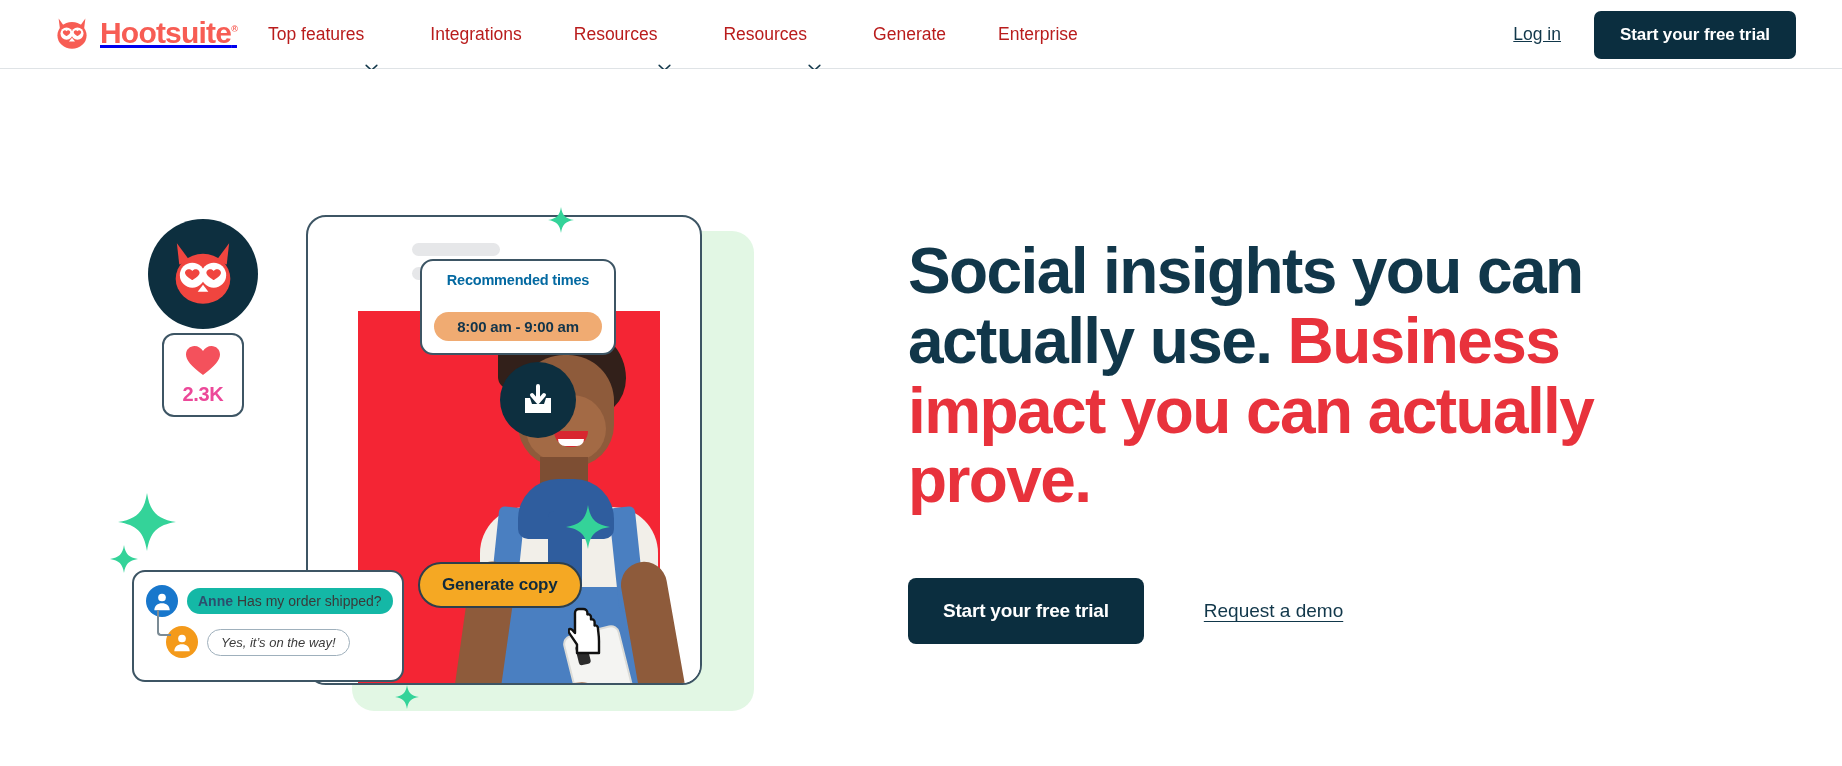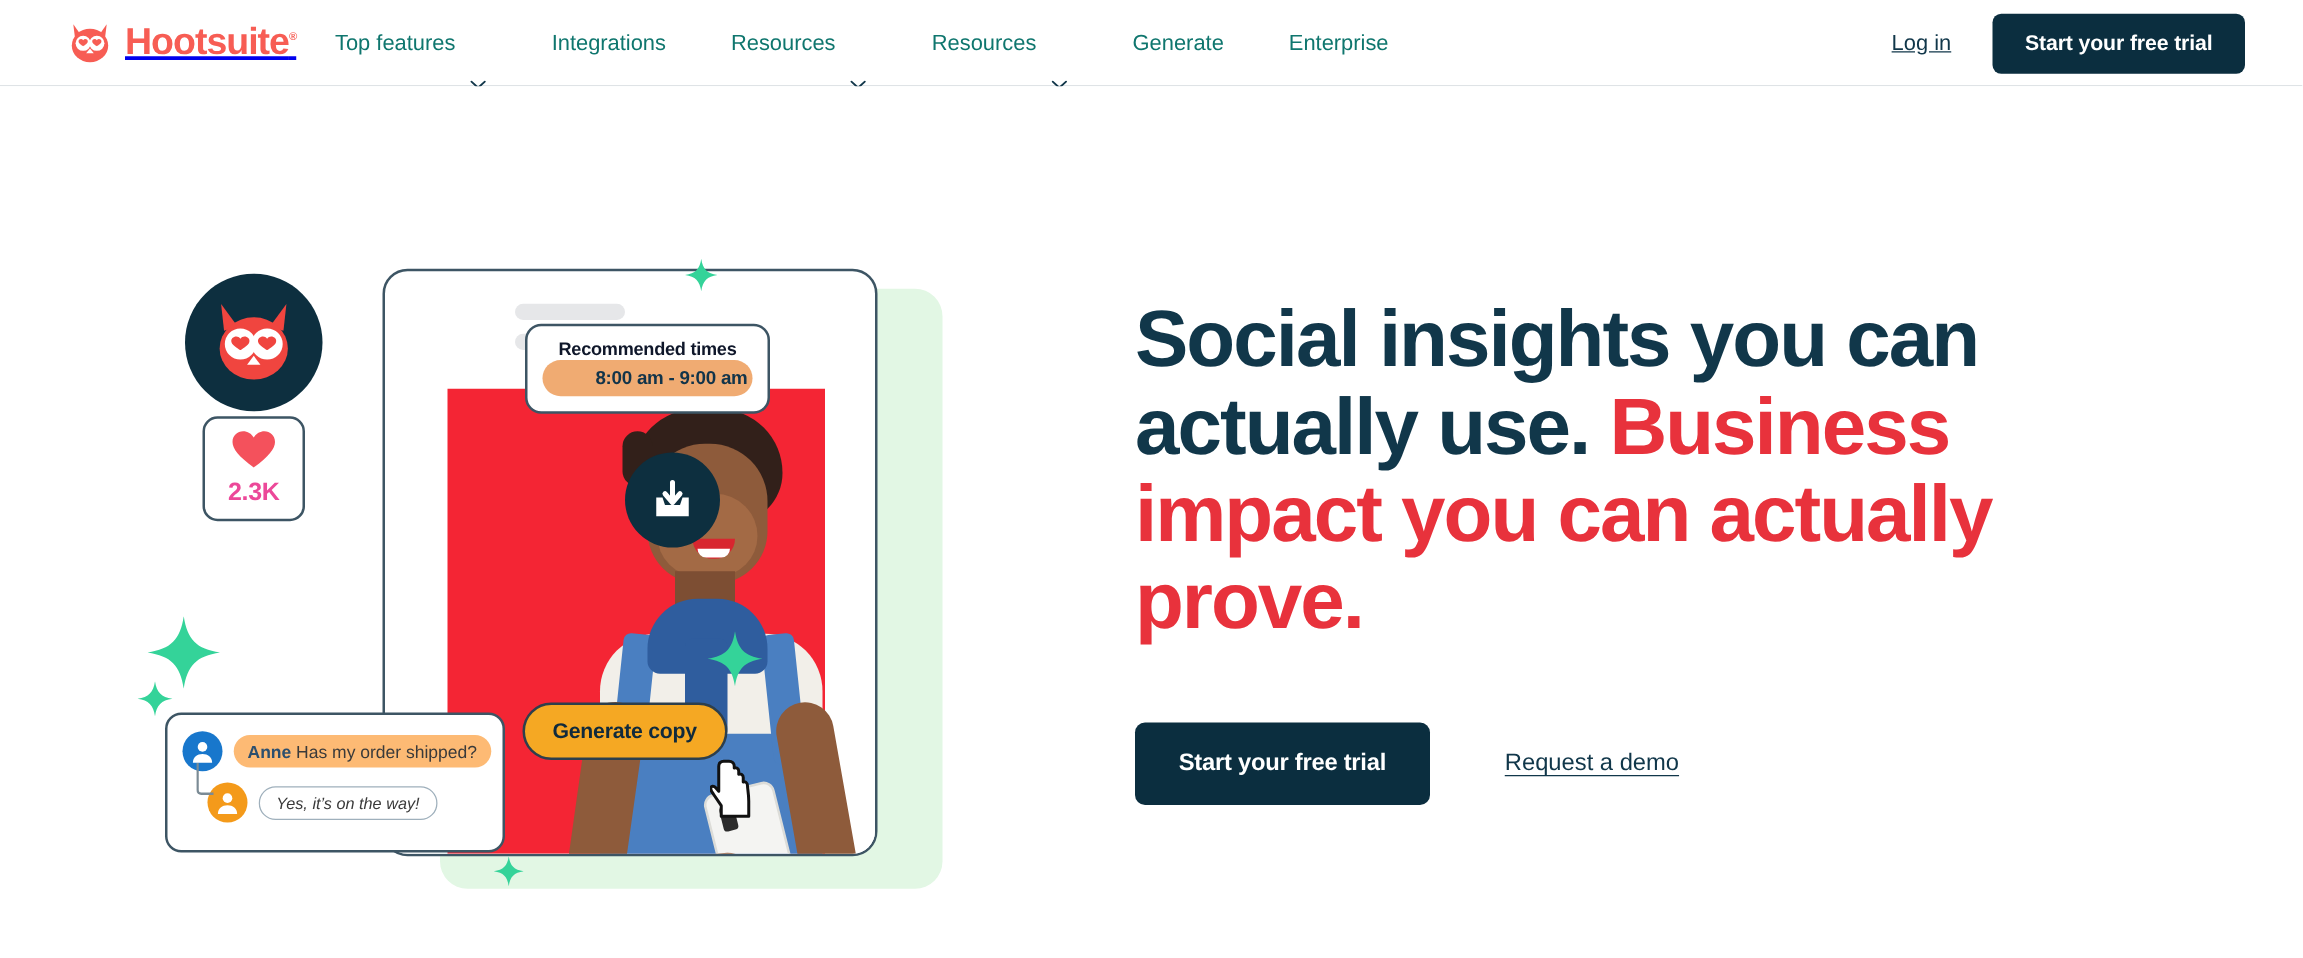--- a/index.html
+++ b/index.html
@@ -42,23 +42,23 @@
   }
 
   .main-nav {
     position: absolute;
     left: 268px; top: 0;
     height: 69px;
     display: flex; align-items: center;
     gap: 0px;
   }
   .nav-item {
-    display: flex; align-items: center; gap: 12px;
+    display: flex; align-items: center; gap: 1px;
     font-size: 17.5px;
-    color: #0f766e;
+    color: #b91c1c;
     font-weight: 400;
     padding: 0 26px;
     height: 69px;
     line-height: 69px;
     cursor: pointer;
     white-space: nowrap;
   }
   .nav-item:first-child { padding-left: 0; }
   .chev {
     width: 13px; height: 8px; display:inline-block;
@@ -293,30 +293,29 @@
   .rec-card {
     left: 310px; top: 72px;
     width: 196px;
     background: #ffffff;
     border: 2px solid #3d5564;
     border-radius: 13px;
     padding: 11px 12px 12px 12px;
     text-align: center;
   }
   .rec-title {
-    font-size: 14.5px; font-weight: 700; color: #0f172a;
-    margin-bottom: 0; letter-spacing: -0.2px;
+    font-size: 14.5px; font-weight: 700; color: #0369a1;
+    margin-bottom: 24px; letter-spacing: -0.2px;
   }
   .rec-pill {
     background: #f0ab72;
     border-radius: 22px;
     padding: 6px 4px;
     font-size: 15px; font-weight: 700; color: #12344a;
     letter-spacing: -0.2px;
-    text-align: right;
   }
 
   
   .dl-circle {
     left: 390px; top: 175px;
     width: 76px; height: 76px;
     border-radius: 50%;
     background: #0d2f3f;
     display:flex; align-items:center; justify-content:center;
   }
@@ -340,21 +339,21 @@
     border-bottom: 2px solid #7b8b95;
     border-bottom-left-radius: 4px;
   }
   .avatar-c {
     width: 32px; height: 32px; border-radius: 50%;
     flex: 0 0 auto; display:flex;align-items:center;justify-content:center;
   }
   .avatar-c.blue { background: #1877cc; }
   .avatar-c.orange { background: #f49a1a; }
   .bubble-gray {
-    background: #fdba74;
+    background: #14b8a6;
     border-radius: 14px;
     padding: 5px 11px;
     font-size: 14px; color: #3a3a3a;
     white-space: nowrap;
   }
   .bubble-gray .who { font-weight: 700; color: #2c4f6e; }
   .bubble-outline {
     border: 1.6px solid #9fb0bc;
     background: #fff;
     border-radius: 16px;

